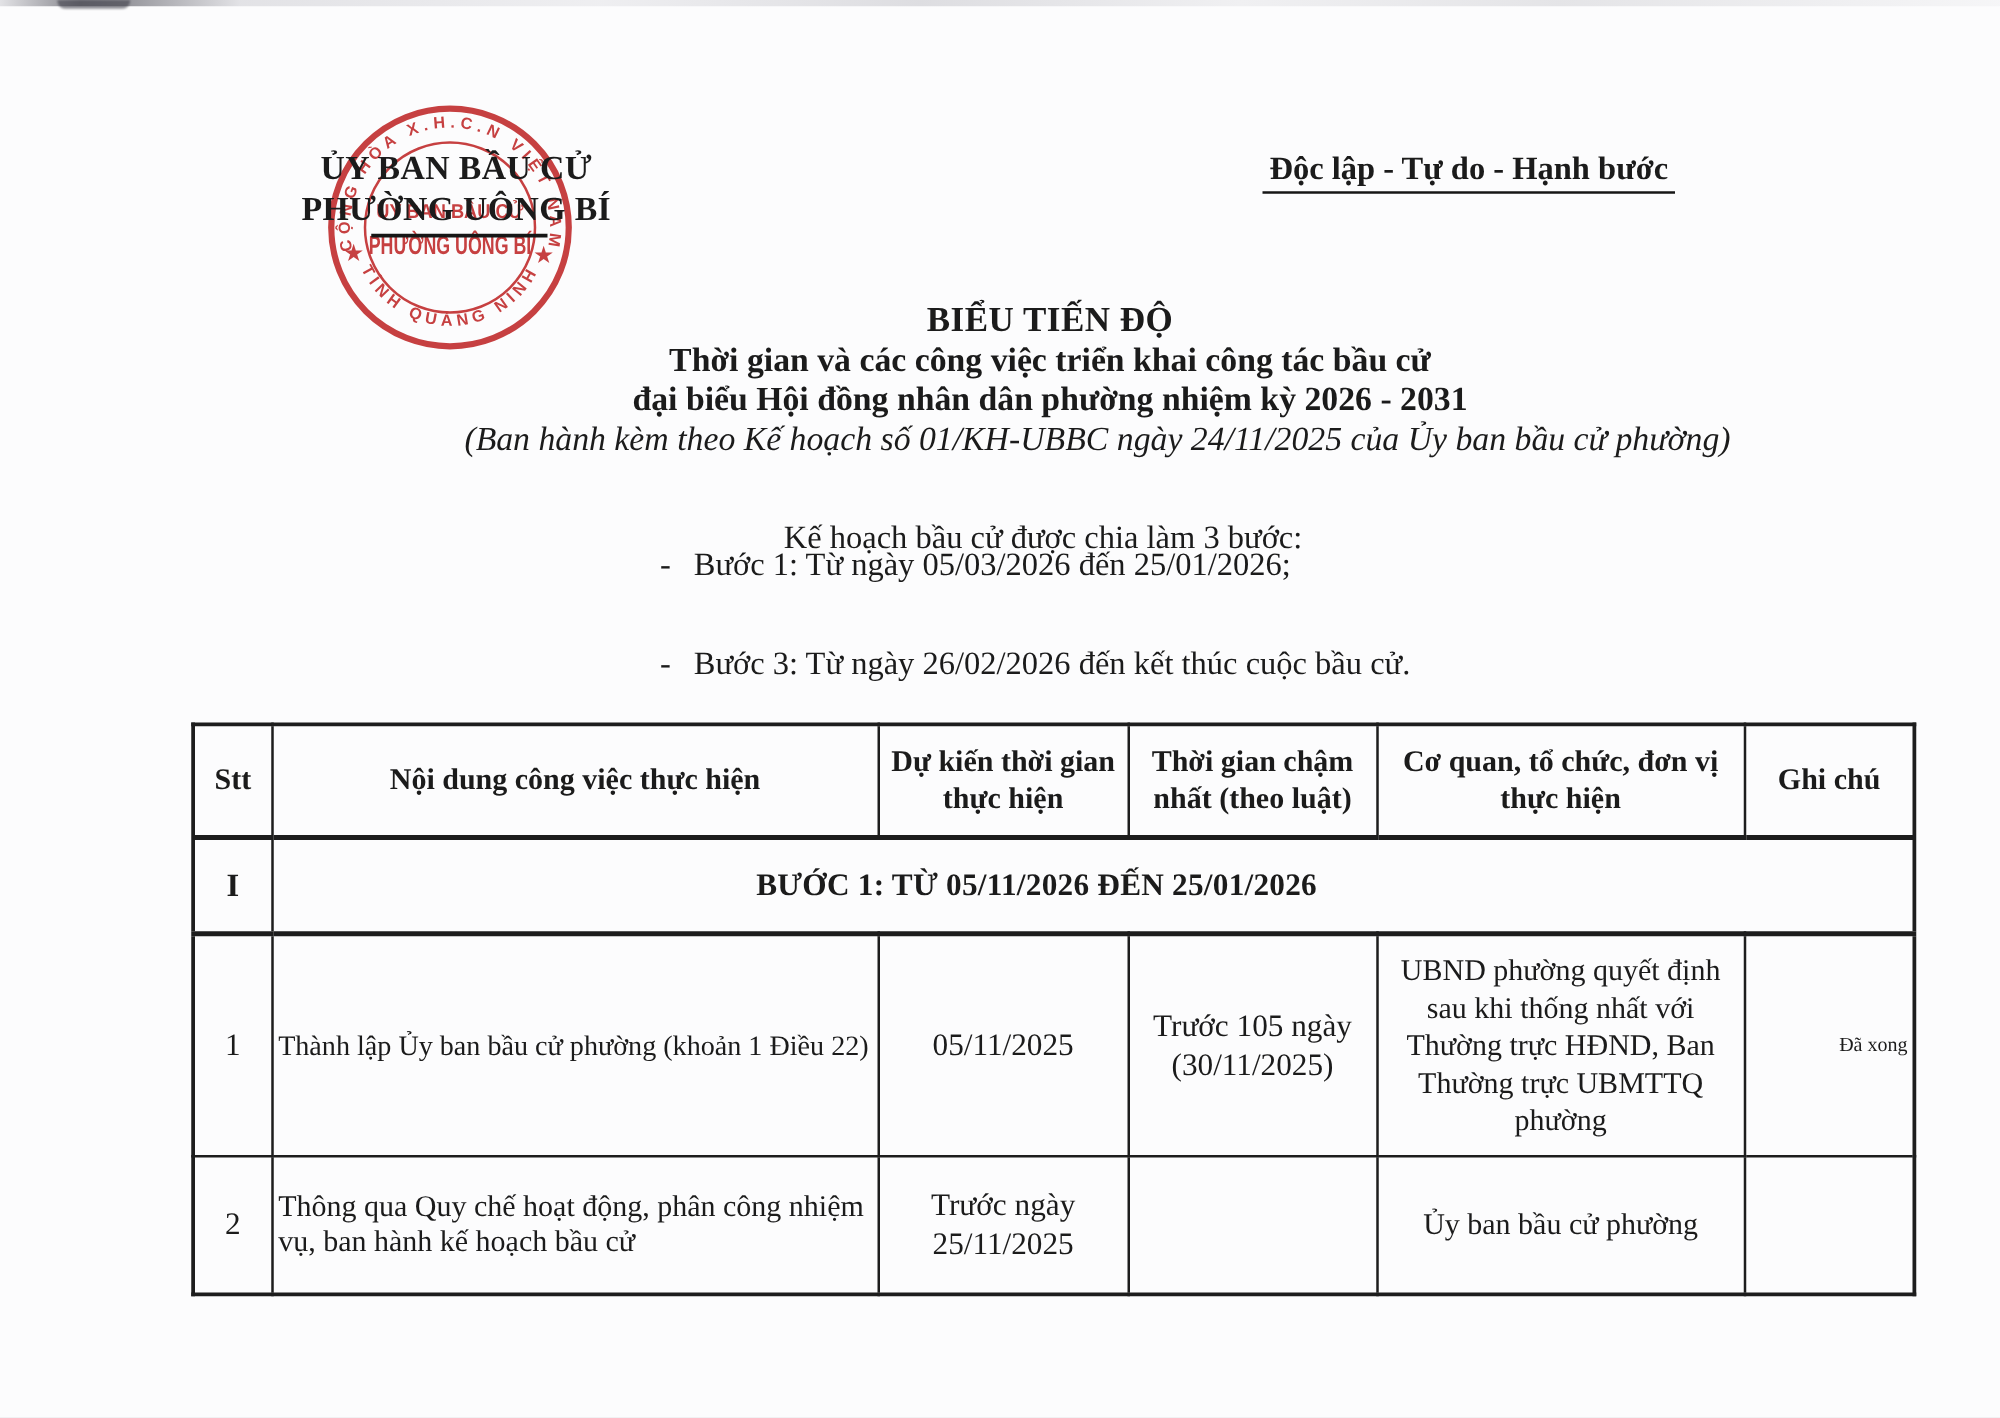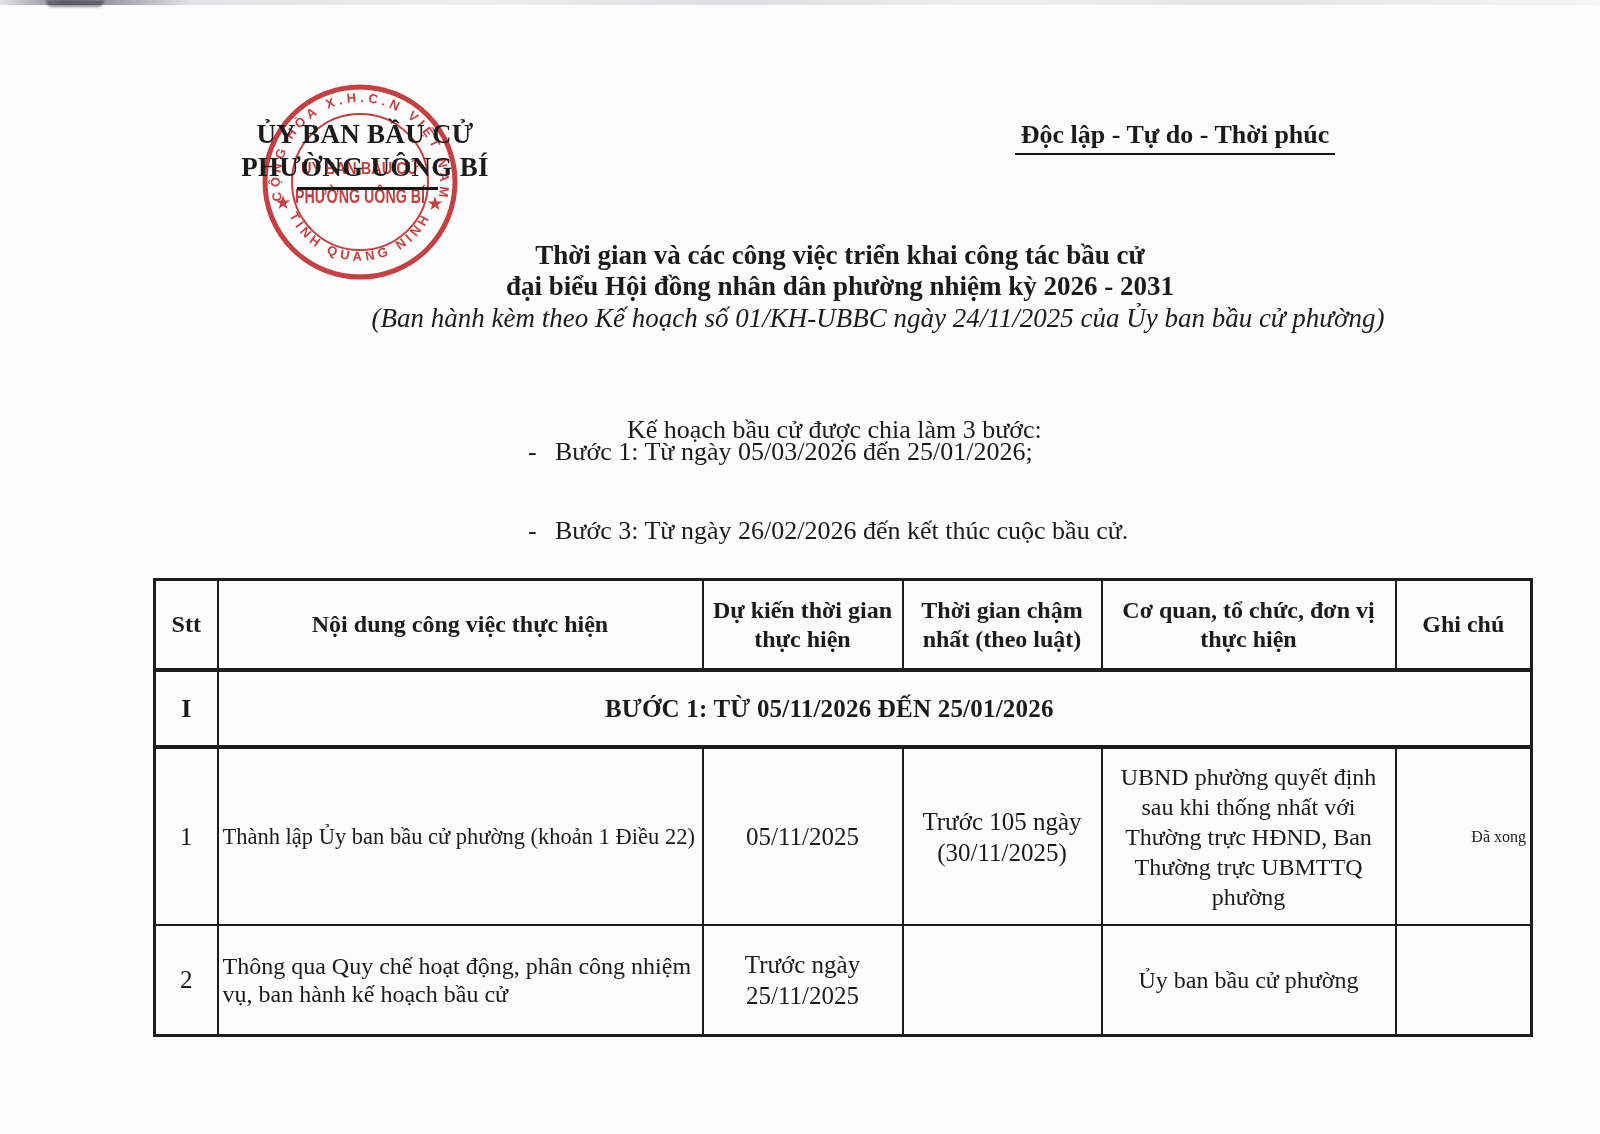--- a/index.html
+++ b/index.html
@@ -97,24 +97,25 @@
     <text class="inner-t" x="110" y="131" font-size="21" text-anchor="middle" textLength="130" lengthAdjust="spacingAndGlyphs">PHƯỜNG UÔNG BÍ</text>
   </svg>
 
   <div class="org">
     <div class="l">ỦY BAN BẦU CỬ</div>
     <div class="l">PHƯỜNG UÔNG BÍ</div>
   </div>
   <div class="org-underline"></div>
 
   <div class="nat">
-    <div><span class="l2">Độc lập - Tự do - Thời phúc</span></div>
+    <div><span class="l2">Độc lập - Tự do - Hạnh bước</span></div>
   </div>
 
   <div class="title">
+    <div class="t1">BIỂU TIẾN ĐỘ</div>
     <div class="t2">Thời gian và các công việc triển khai công tác bầu cử</div>
     <div class="t3">đại biểu Hội đồng nhân dân phường nhiệm kỳ 2026 - 2031</div>
     <div class="t4">(Ban hành kèm theo Kế hoạch số 01/KH-UBBC ngày 24/11/2025 của Ủy ban bầu cử phường)</div>
   </div>
 
   <div class="lead">Kế hoạch bầu cử được chia làm 3 bước:</div>
   <div class="bullet b1"><span class="dash">-</span><span>Bước 1: Từ ngày 05/03/2026 đến 25/01/2026;</span></div>
   <div class="bullet b3"><span class="dash">-</span><span>Bước 3: Từ ngày 26/02/2026 đến kết thúc cuộc bầu cử.</span></div>
 
   <table class="sched">

